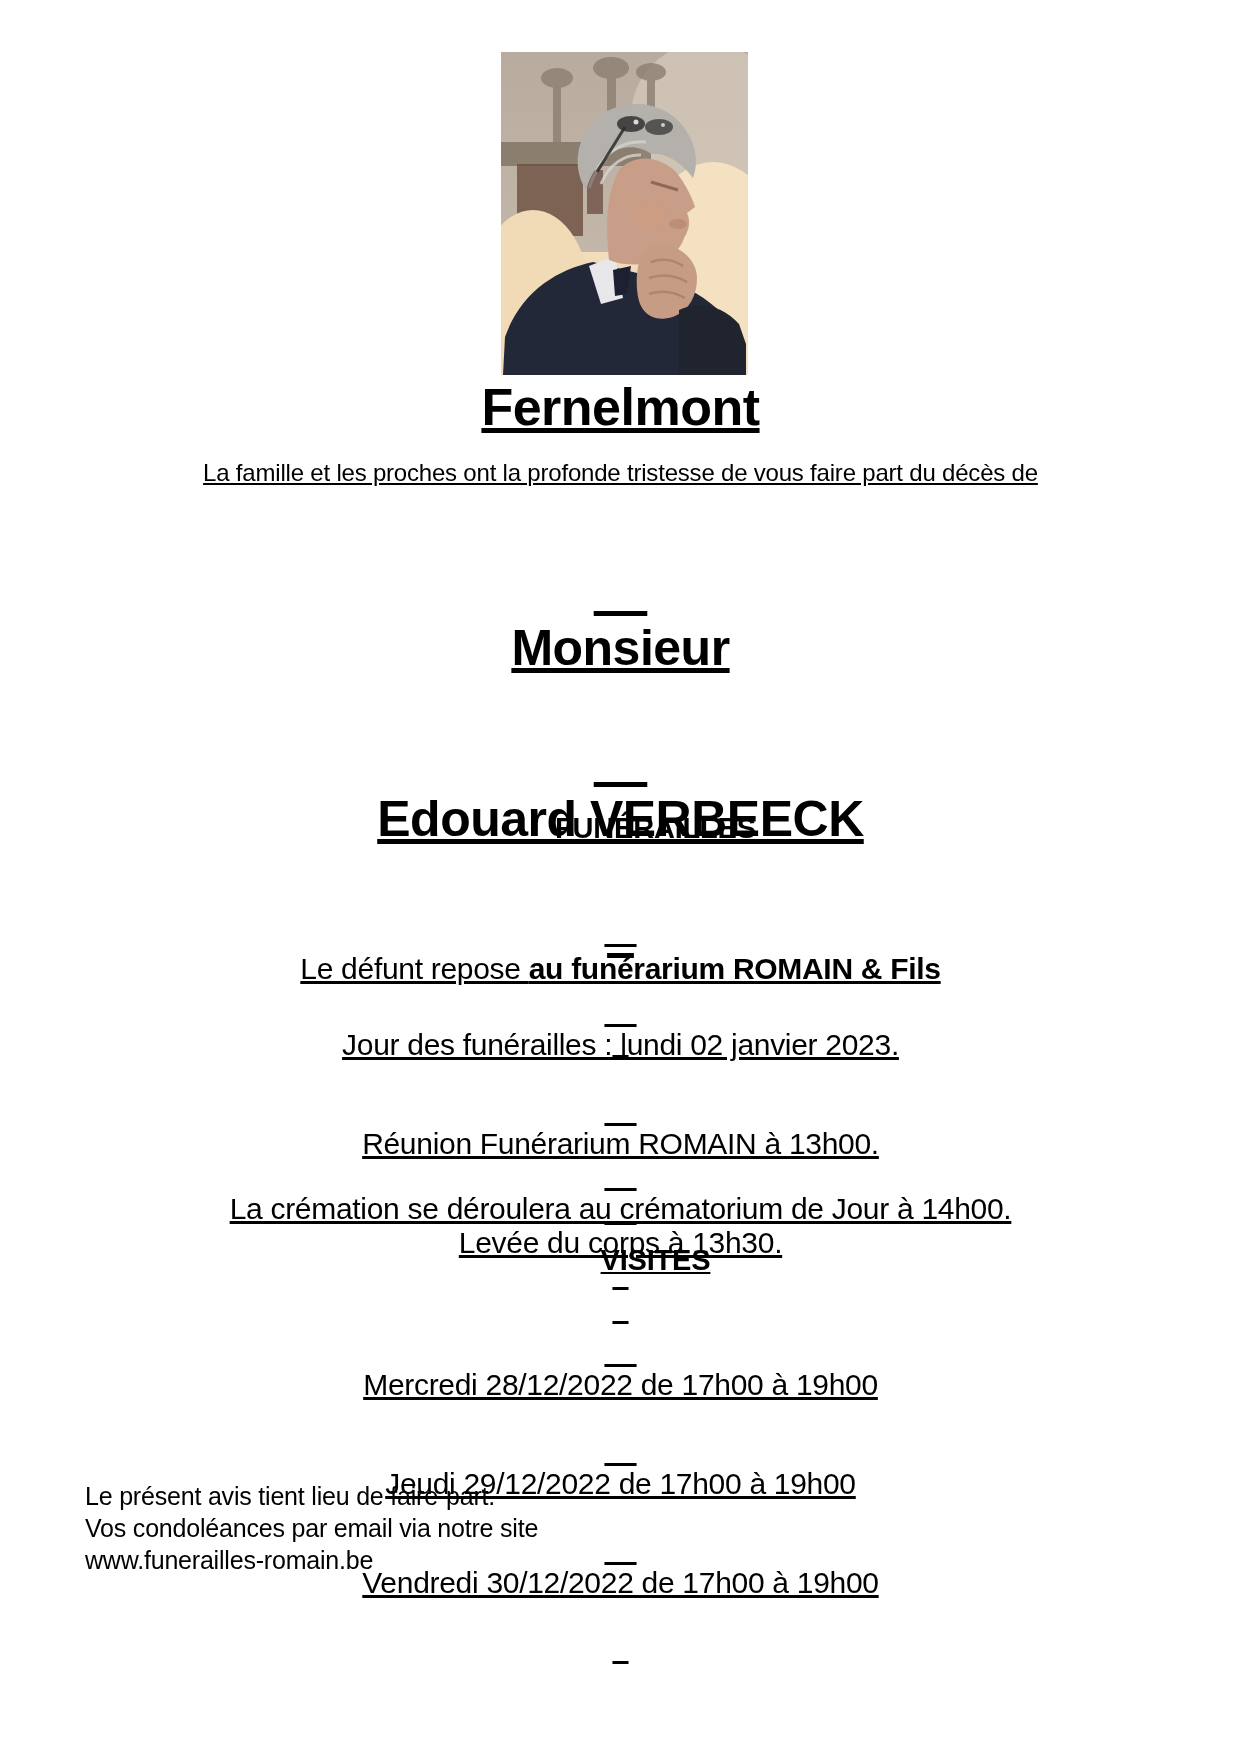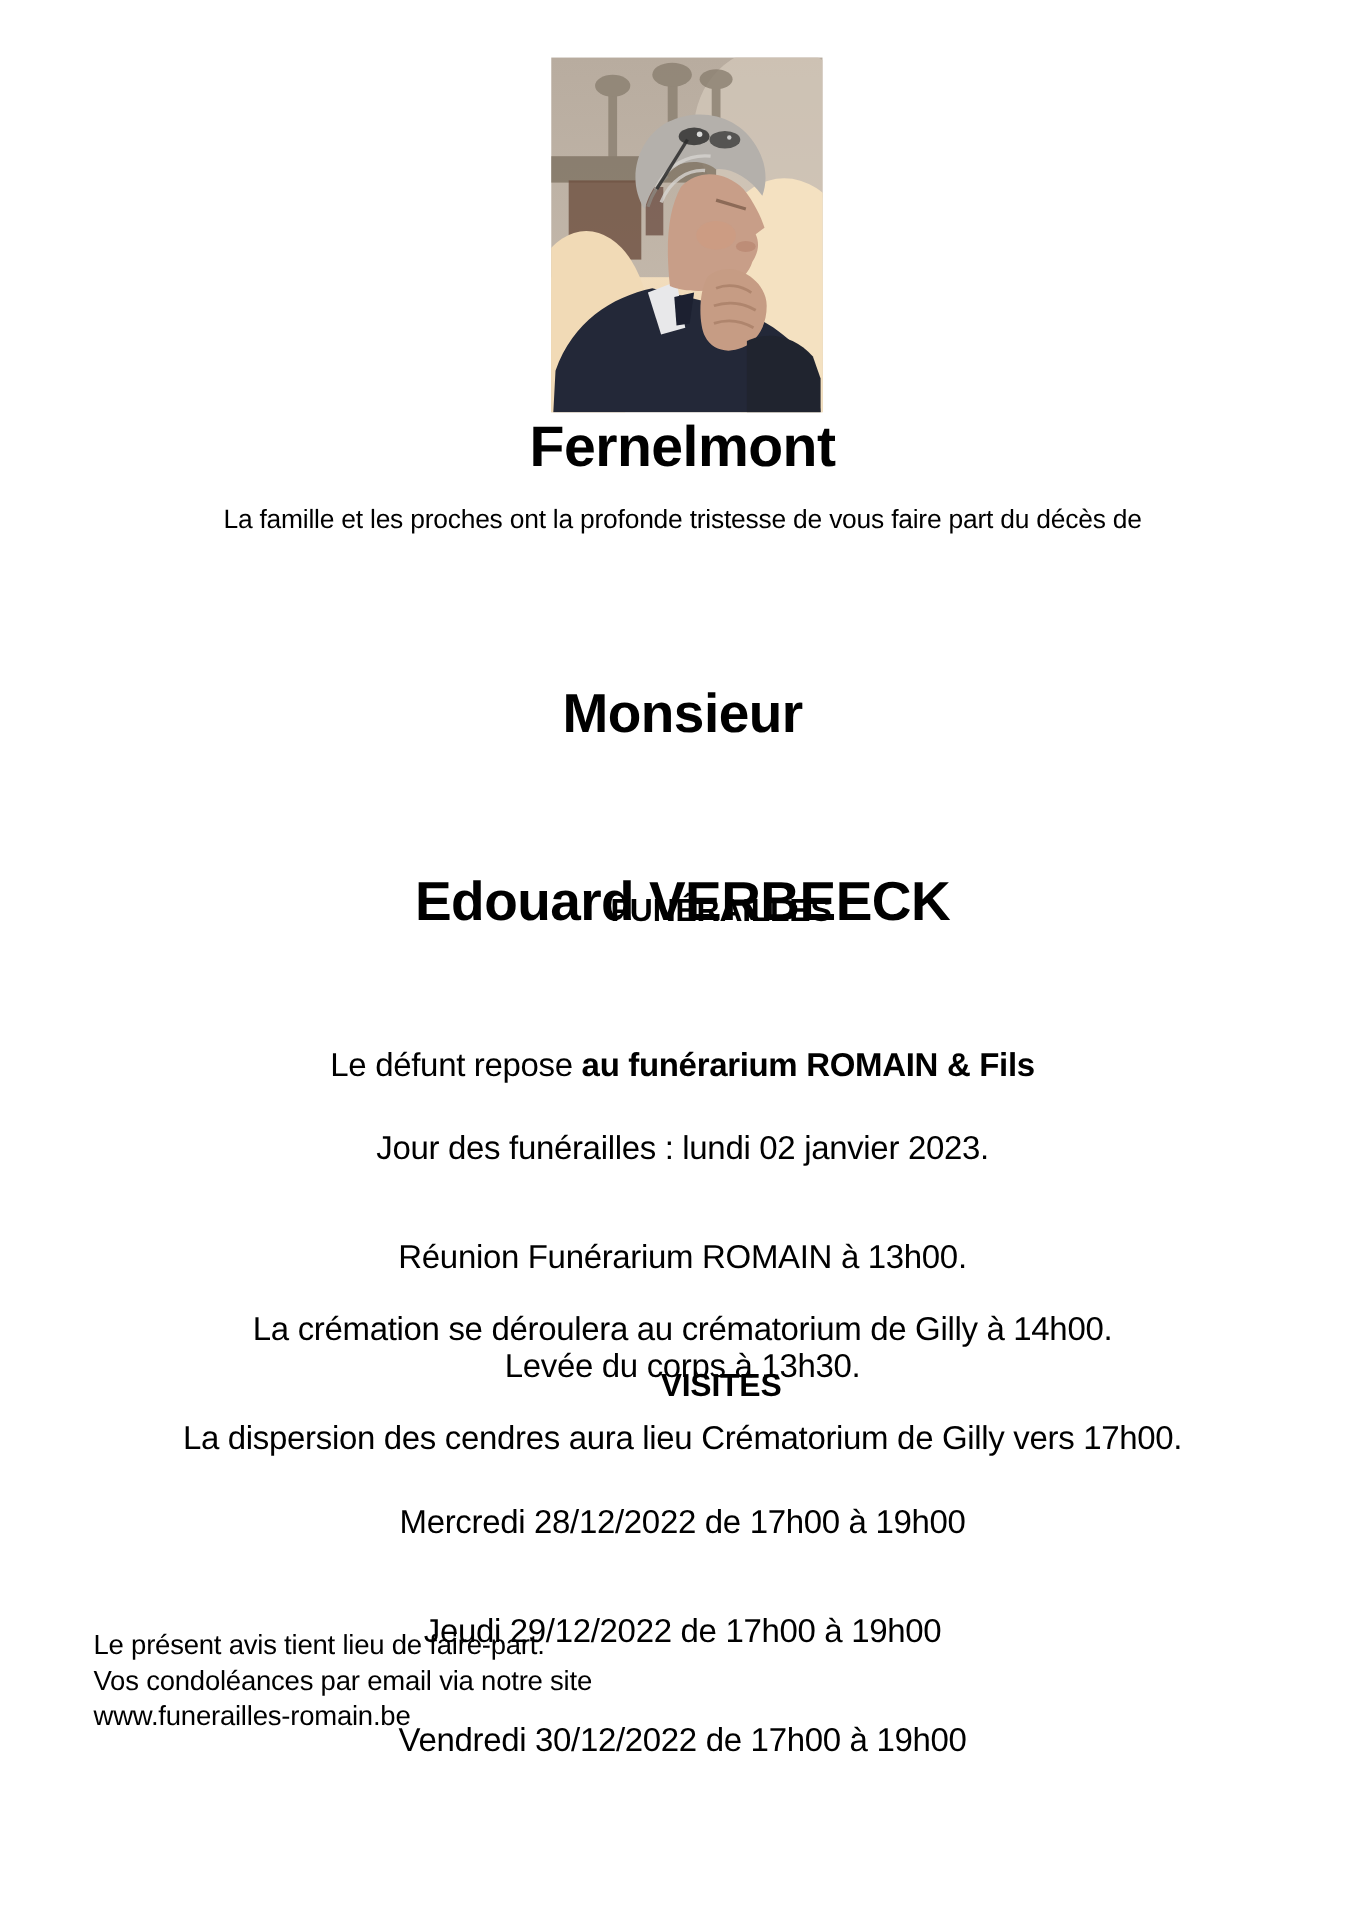--- a/index.html
+++ b/index.html
@@ -13,20 +13,21 @@
     overflow: hidden;
   }
   .page { position: absolute; inset: 0; }
   .centered {
     position: absolute;
     left: 0;
     width: 100%;
     text-align: center;
     letter-spacing: -0.3px;
     white-space: pre-wrap;
+    text-decoration: underline;
   }
   .photo-frame {
     position: absolute;
     left: 501px;
     top: 52px;
     width: 247px;
     height: 323px;
     overflow: hidden;
   }
   .photo-frame svg { display: block; width: 100%; height: 100%; }
@@ -180,22 +181,21 @@
     <span class="line"><span>Le défunt repose </span><span class="bold">au funérarium ROMAIN &amp; Fils</span></span>
   </div>
 
   <div class="centered schedule-block">
     <span class="line">Jour des funérailles : lundi 02 janvier 2023.</span>
     <span class="line">Réunion Funérarium ROMAIN à 13h00.</span>
     <span class="line">Levée du corps à 13h30.</span>
   </div>
 
   <div class="centered cremation-block">
-    <span class="line">La crémation se déroulera au crématorium de Gilly à 14h00.</span>
-    <span class="line">La dispersion des cendres aura lieu Crématorium de Gilly vers 17h00.</span>
+    <span class="line">La crémation se déroulera au crématorium de Jour à 14h00.</span>
   </div>
 
   <div class="centered section-heading h-visites">VISITES</div>
 
   <div class="centered visits-block">
     <span class="line">Mercredi 28/12/2022 de 17h00 à 19h00</span>
     <span class="line">Jeudi 29/12/2022 de 17h00 à 19h00</span>
     <span class="line">Vendredi 30/12/2022 de 17h00 à 19h00</span>
   </div>
 

